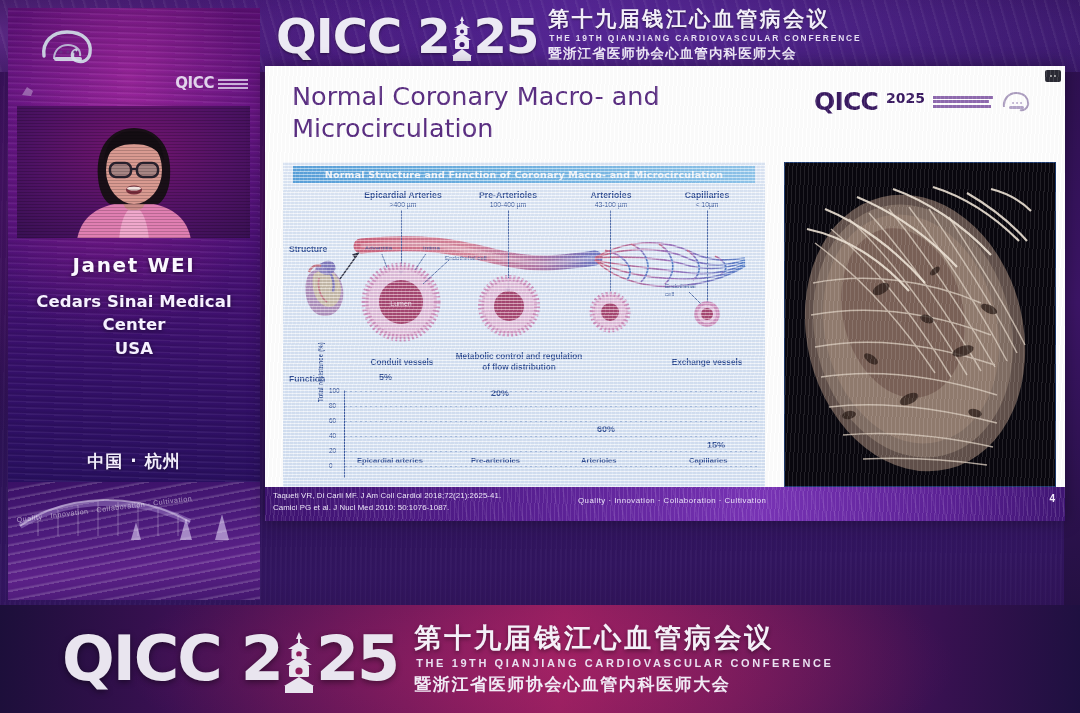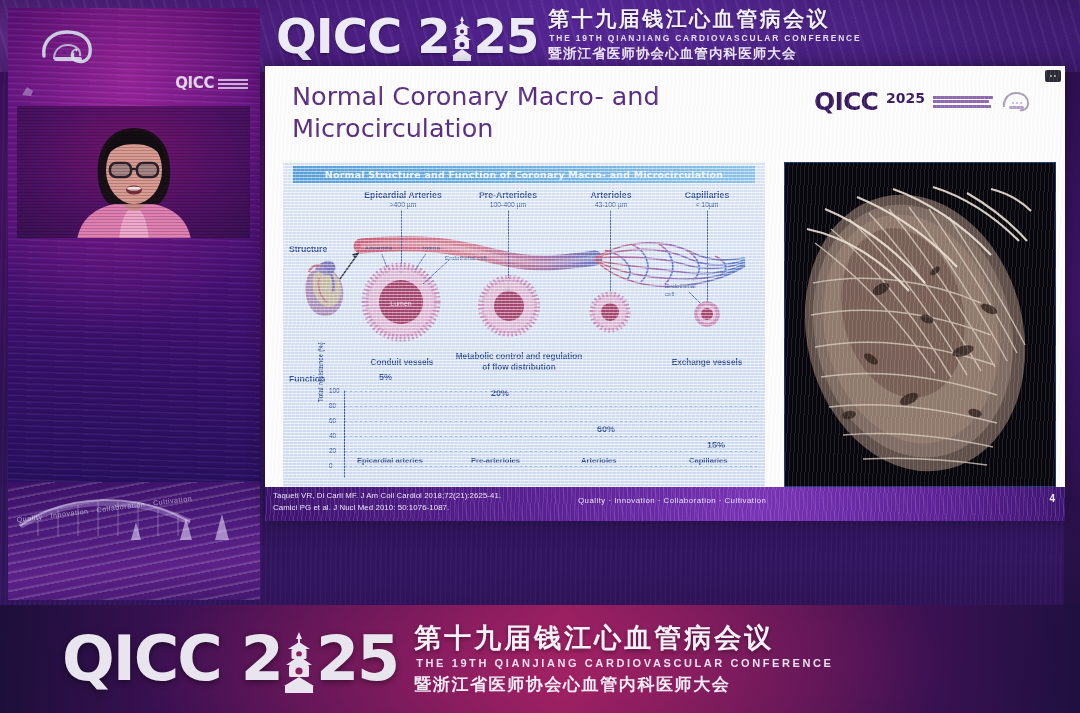--- a/index.html
+++ b/index.html
@@ -418,21 +418,27 @@
           <rect x="52.5" y="42.5" width="18" height="11" rx="5" fill="#4a5f6e" opacity=".35"></rect>
           <rect x="79.5" y="42.5" width="18" height="11" rx="5" fill="#4a5f6e" opacity=".35"></rect>
 
           <ellipse cx="75" cy="68" rx="8" ry="4.5" fill="#7b2f3d"></ellipse>
           <ellipse cx="75" cy="66.5" rx="7" ry="2" fill="#f2e2df"></ellipse>
         </svg>
       </span>
       <div class="vf-scan"></div>
     </div>
 
-
+    <div class="speaker-name">Janet WEI</div>
+    <div class="speaker-aff">
+      <span>Cedars Sinai Medical Center</span><br>
+      <span>USA</span>
+    </div>
+
+    <div class="panel-city">中国 · 杭州</div>
     <div class="panel-date">2025年11月20-23日</div>
 
     <div class="bridge">
       <div class="bridge-bg"></div>
       <svg width="252" height="118" viewBox="0 0 252 118" style="position:absolute;left:0;top:0">
         <path d="M12 44 C60 10 130 10 182 40" fill="none" stroke="rgba(255,255,255,.45)" stroke-width="2"></path>
         <path d="M12 44 C60 14 130 14 182 40" fill="none" stroke="rgba(220,200,255,.3)" stroke-width="6"></path>
         <g stroke="rgba(255,255,255,.3)" stroke-width="1">
           <line x1="30" y1="36" x2="30" y2="54"></line>
             <line x1="50" y1="28" x2="50" y2="54"></line>

